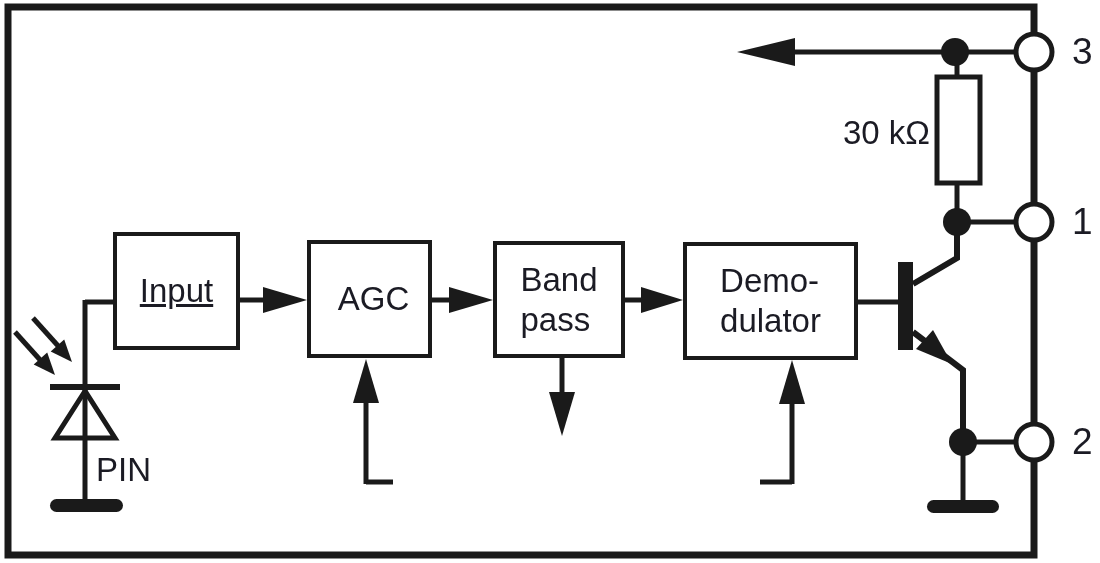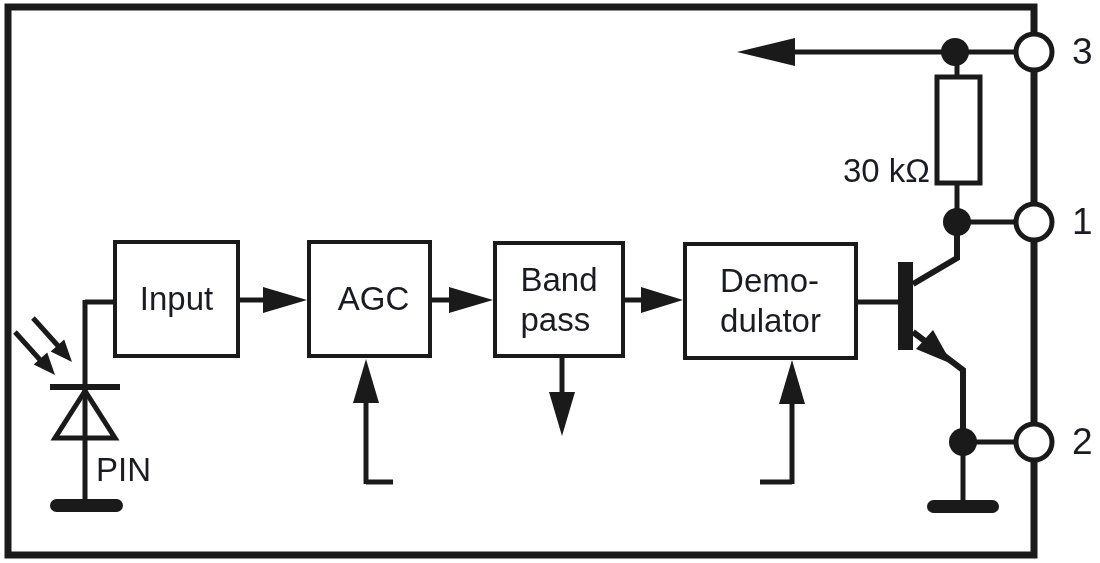--- a/index.html
+++ b/index.html
@@ -124,40 +124,40 @@
     </g>
 
     <g>
       <line x1="33" y1="318" x2="60" y2="348" stroke="#1a1a1a" stroke-width="5"></line>
       <polygon points="72,362 50.7,351.4 64.2,339.6" fill="#1a1a1a"></polygon>
       <line x1="15" y1="332" x2="42" y2="362" stroke="#1a1a1a" stroke-width="5"></line>
       <polygon points="55,375 33.7,364.4 47.2,352.6" fill="#1a1a1a"></polygon>
     </g>
   </svg>
 
-  <div class="block" style="left:113px;top:240px;width:127px;height:118px;">
+  <div class="block" style="left:113px;top:232px;width:127px;height:118px;text-decoration:underline;">
     <span>Input</span>
   </div>
 
   <div class="block" style="left:307px;top:240px;width:125px;height:118px;padding-left:8px;">
     <span>AGC</span>
   </div>
 
   <div class="block" style="left:493px;top:241px;width:132px;height:117px;">
     <span class="two-line"><span>Band</span><br>
     <span>pass</span></span>
   </div>
 
   <div class="block" style="left:683px;top:242px;width:175px;height:118px;">
     <span class="two-line"><span>Demo-</span><br>
     <span>dulator</span></span>
   </div>
 
 
-  <div class="lbl" id="resistor-label" style="left:770px;top:116px;margin-top:38px;">30 kΩ</div>
+  <div class="lbl" id="resistor-label" style="left:770px;top:116px;">30 kΩ</div>
 
   <div class="lbl" style="left:96px;top:453px;">PIN</div>
 
   <div class="lbl pin-num" style="left:1072px;top:33px;">3</div>
 
   <div class="lbl pin-num" style="left:1072px;top:203px;">1</div>
 
   <div class="lbl pin-num" style="left:1072px;top:423px;">2</div>
 
 </div>

